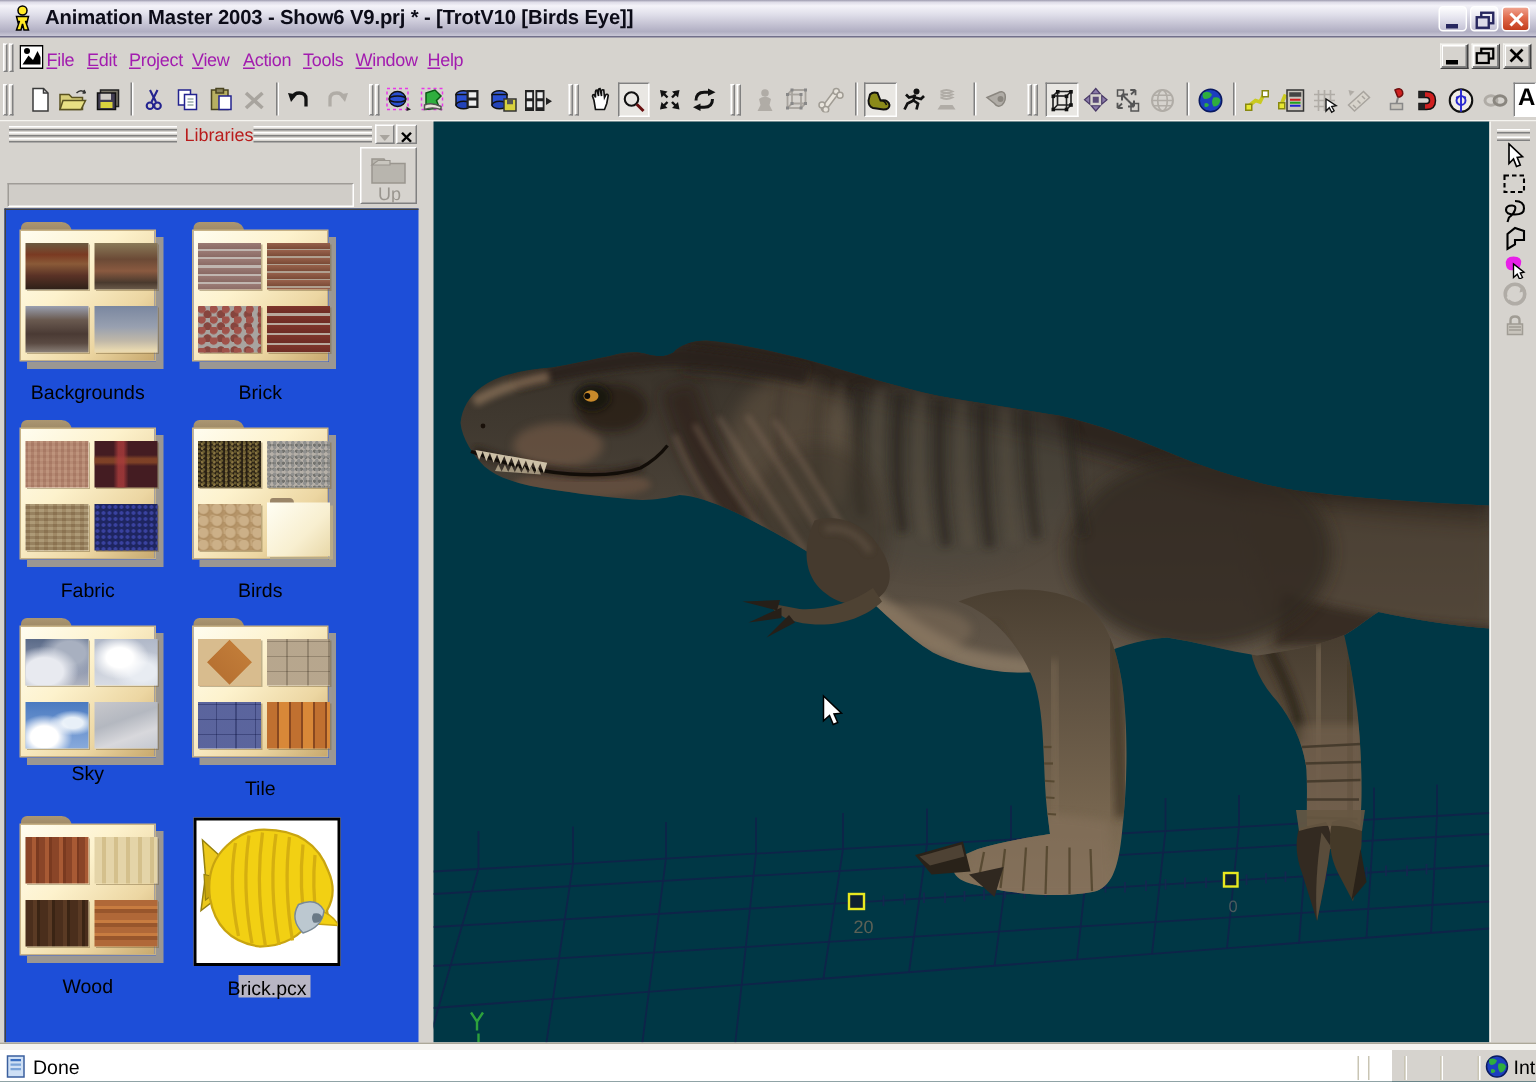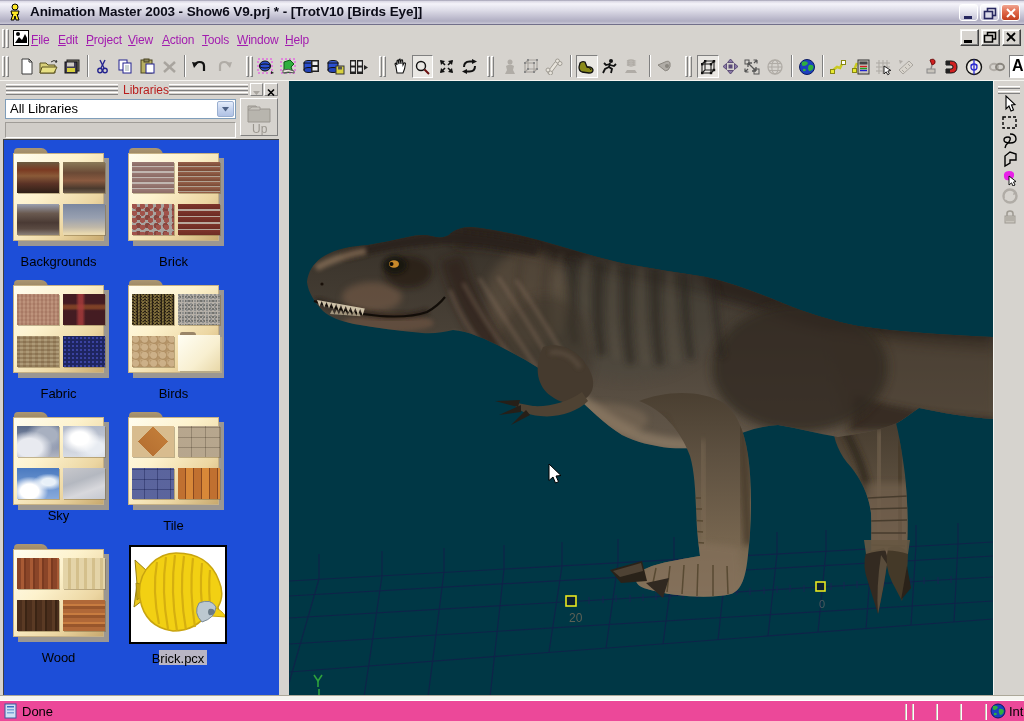--- a/index.html
+++ b/index.html
@@ -51,21 +51,21 @@
 
 
 #viewport { left:289px; top:81px; width:704px; height:614px; background:#003745; }
 
 
 #rightbar { left:993px; top:81px; width:31px; height:614px; background:#d6d3ce; border-left:1px solid #f5f4f0; }
 .hgrip2 { position:absolute; left:4px; width:22px; height:3px; border-top:1px solid #fff; border-bottom:1px solid #808080; }
 
 
 #strip { left:0; top:695px; width:1024px; height:5px; background:#f5f4f0; border-top:1px solid #aca899; }
-#statusbar { left:0; top:700px; width:1024px; height:21px; background:#ec4899; border-top:1px solid #fff; font-size:13px; color:#000; }
+#statusbar { left:0; top:700px; width:928px; height:21px; background:#ffffff; border-top:1px solid #fff; font-size:13px; color:#000; }
 .ssep { position:absolute; top:3px; width:2px; height:16px; border-left:1px solid #c9c5b4; border-right:1px solid #fff; }
 </style>
 </head>
 <body>
 
 <div id="titlebar" class="abs">
   <svg class="abs" style="left:6px;top:3px" width="19" height="19" viewBox="0 0 19 19">
     <g stroke="#000" stroke-width="1" fill="#ffe926">
       <circle cx="9" cy="4" r="3"></circle>
       <path d="M5,8 L13,8 L12,12 L11,11 L13,17 L10,17 L9,13 L8,17 L5,17 L7,11 L6,12 Z"></path>
@@ -427,25 +427,20 @@
     <div class="abs" style="left:248px;top:0;width:13px;height:13px;background:#d6d3ce;border:1px solid #808080;border-top-color:#fff;border-left-color:#fff">
       <svg width="11" height="11">
           <path d="M2,4 L9,4 L5.5,8 Z" fill="#a8a49e"></path>
         </svg></div>
     <div class="abs" style="left:262px;top:0;width:14px;height:13px;background:#d6d3ce;border:1px solid #808080;border-top-color:#fff;border-left-color:#fff">
       <svg width="12" height="11">
           <g stroke="#000" stroke-width="1.6">
             <line x1="3" y1="2.5" x2="9" y2="8.5"></line>
             <line x1="9" y1="2.5" x2="3" y2="8.5"></line>
           </g>
-        </svg></div>
-  </div>
-  <div id="combo" class="abs">All Libraries
-    <div id="combo-arrow" class="abs"><svg width="15" height="14">
-          <path d="M4,5 L11,5 L7.5,9.5 Z" fill="#4d6185"></path>
         </svg></div>
   </div>
   <div id="upbtn" class="abs">
     <svg width="36" height="36" viewBox="0 0 36 36">
       <path d="M7,7 L15,7 L17,10 L29,10 L29,23 L7,23 Z" fill="#b8b5ae" stroke="#9a968f"></path>
       <path d="M7,11 l4,-3 h8 v3 z" fill="#c9c6bf" stroke="#9a968f" stroke-width="0.8"></path>
       <text x="11" y="34" font-size="12" fill="#9a968f" font-family="Liberation Sans">Up</text>
     </svg>
   </div>
   <div id="graybar" class="abs"></div>

